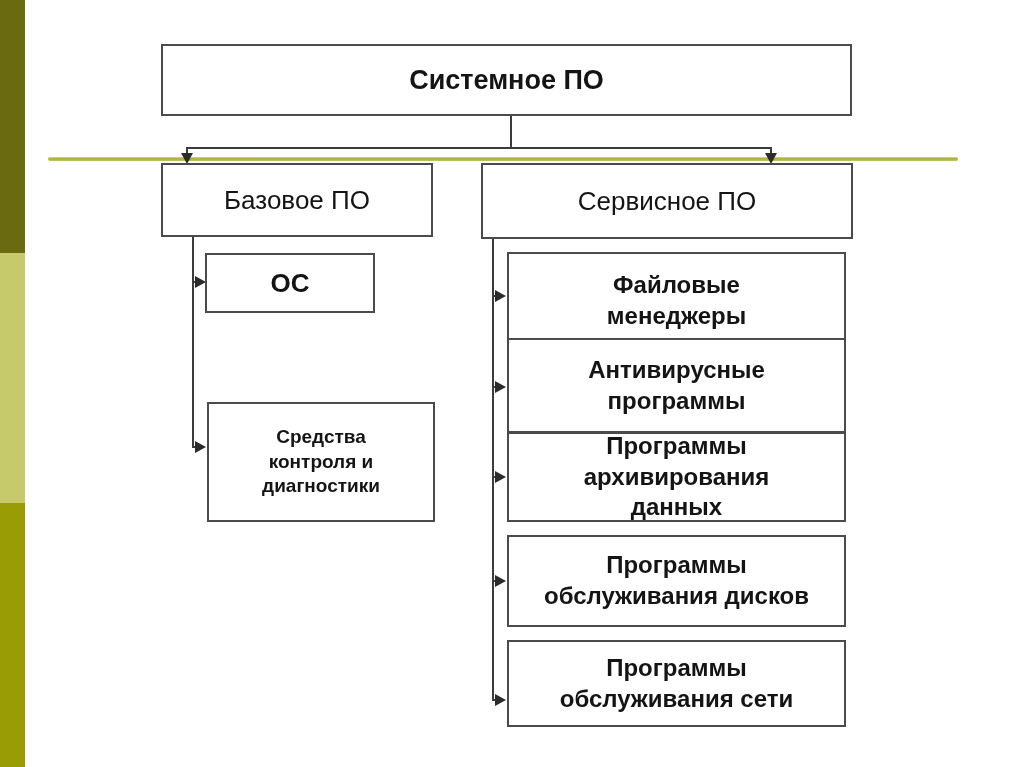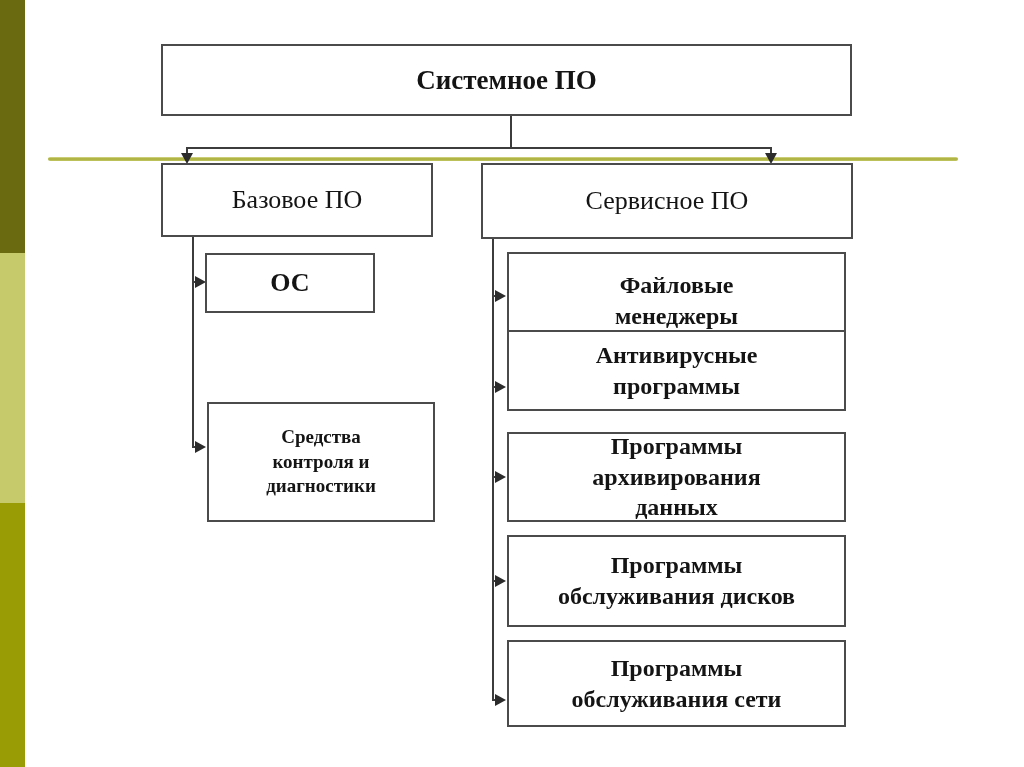--- a/index.html
+++ b/index.html
@@ -1,18 +1,18 @@
 <!DOCTYPE html>
 <html><head>
 <meta charset="utf-8">
 <style>
   html,body{margin:0;padding:0;background:#ffffff;}
   .page{
     position:relative;width:1024px;height:767px;background:#ffffff;
-    font-family:Liberation Serif, serif;color:#141414;
+    font-family:Liberation Sans, sans-serif;color:#141414;
     overflow:hidden;
   }
   
   .band{position:absolute;left:0;width:25px;}
   .band-top{top:0;height:253px;background:#6a6a10;}
   .band-mid{top:253px;height:250px;background:#c6ca6a;}
   .band-bot{top:503px;height:264px;background:#999c04;}
   
   .divider{
     position:absolute;left:48px;top:157px;width:910px;height:4px;
@@ -26,21 +26,21 @@
     box-sizing:border-box;
   }
   .label{white-space:pre-line;display:block;}
   .b-title{left:161px;top:44px;width:691px;height:72px;font-weight:bold;font-size:27px;}
   .b-basic{left:161px;top:163px;width:272px;height:74px;font-size:26px;font-weight:400;}
   .b-service{left:481px;top:163px;width:372px;height:76px;font-size:26px;font-weight:400;}
   .b-os{left:205px;top:253px;width:170px;height:60px;font-weight:bold;font-size:26px;justify-content:center;}
   .b-control{left:207px;top:402px;width:228px;height:120px;font-weight:bold;font-size:19px;line-height:1.3;}
   .b-svc{left:507px;width:339px;font-weight:bold;font-size:24px;line-height:1.28;}
   .b-svc1{top:252px;height:97px;}
-  .b-svc2{top:330px;height:81px;}
+  .b-svc2{top:338px;height:95px;}
   .b-svc3{top:432px;height:90px;}
   .b-svc4{top:535px;height:92px;}
   .b-svc5{top:640px;height:87px;}
   
   .line{position:absolute;background:#3c3c3c;}
   
   .arr-down{
     position:absolute;width:0;height:0;
     border-left:6px solid transparent;border-right:6px solid transparent;
     border-top:11px solid #2b2b2b;

